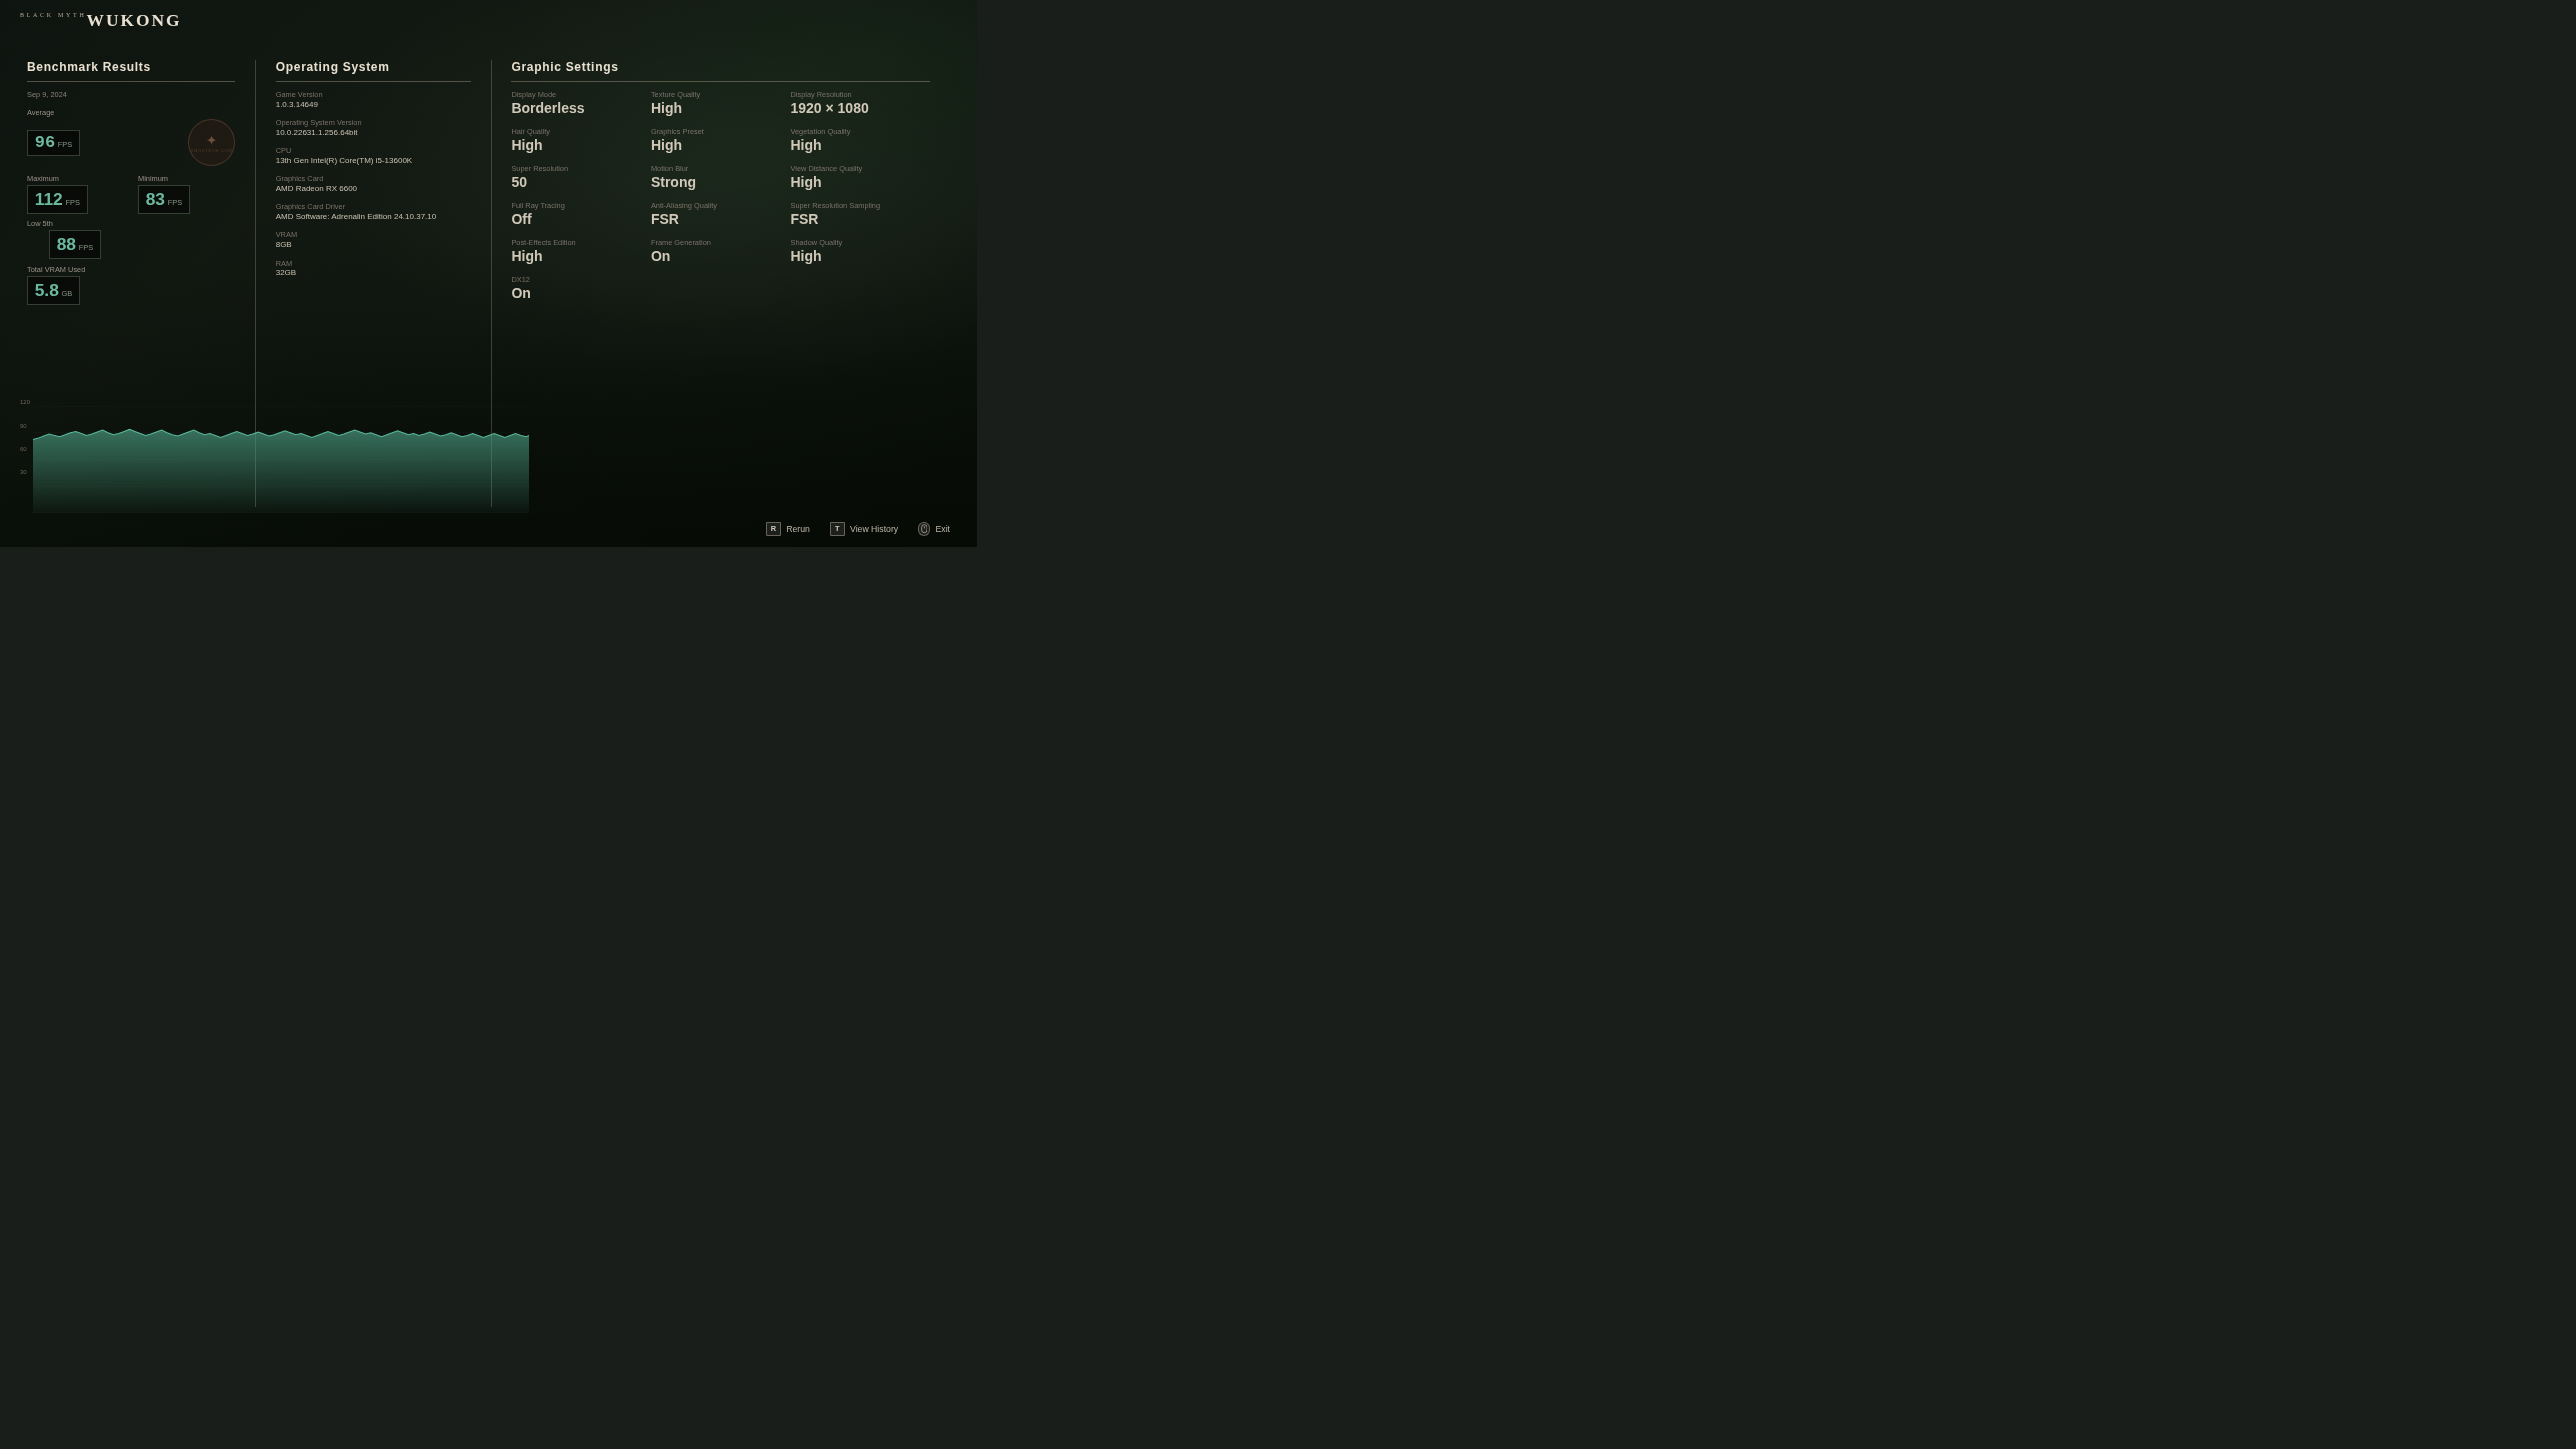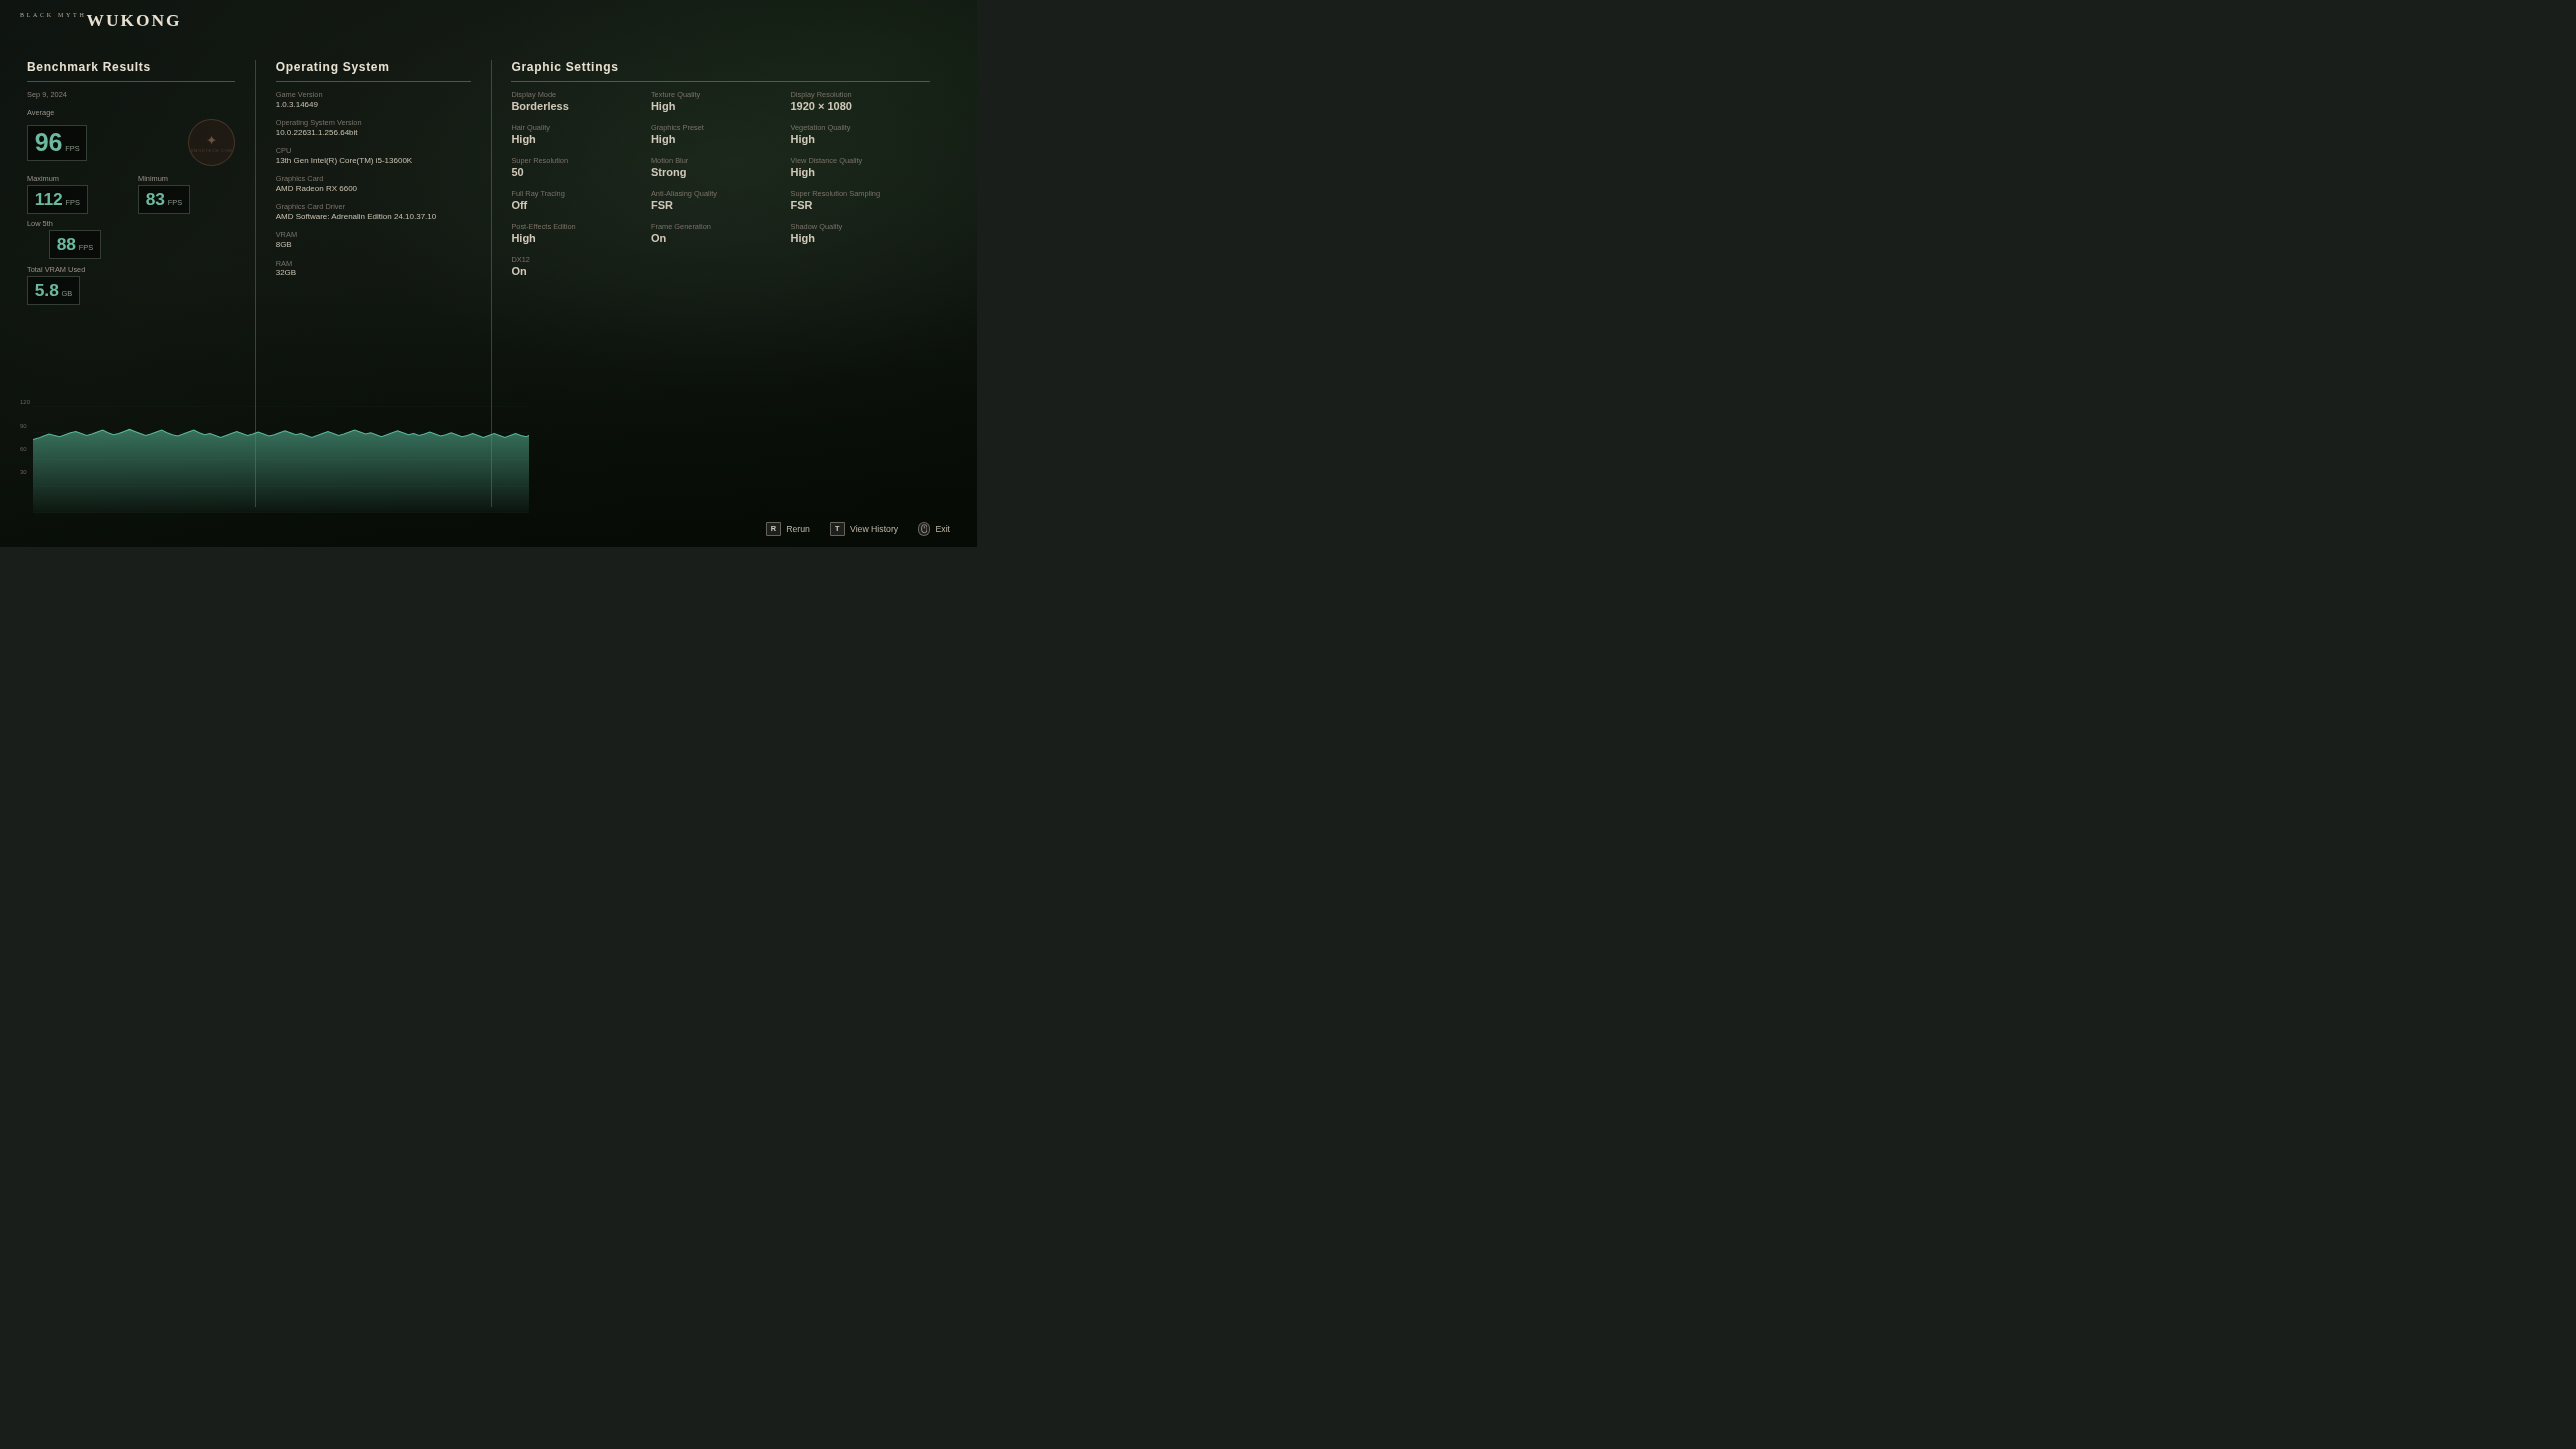--- a/index.html
+++ b/index.html
@@ -143,21 +143,22 @@
       min-width: 47px;
     }
 
     .stat-number {
       font-size: 17.4px;
       font-weight: 700;
       color: #6db8a0;
     }
 
     .stat-number.large {
-      font-size: 25px;
+      font-size: 17px;
+      font-family: Liberation Mono, monospace;
     }
 
     .stat-unit {
       font-size: 7.4px;
       color: #8a9888;
       font-weight: 400;
     }
 
     .stat-cols {
       display: flex;
@@ -263,21 +264,21 @@
       margin-bottom: 10.7px;
     }
 
     .setting-label {
       font-size: 7.4px;
       color: #7a7268;
       margin-bottom: 1.3px;
     }
 
     .setting-value {
-      font-size: 11px;
+      font-size: 14px;
       font-weight: 600;
       color: #d0c8b8;
     }
 
     
     .bottom-bar {
       position: absolute;
       bottom: 0;
       right: 0;
       display: flex;

